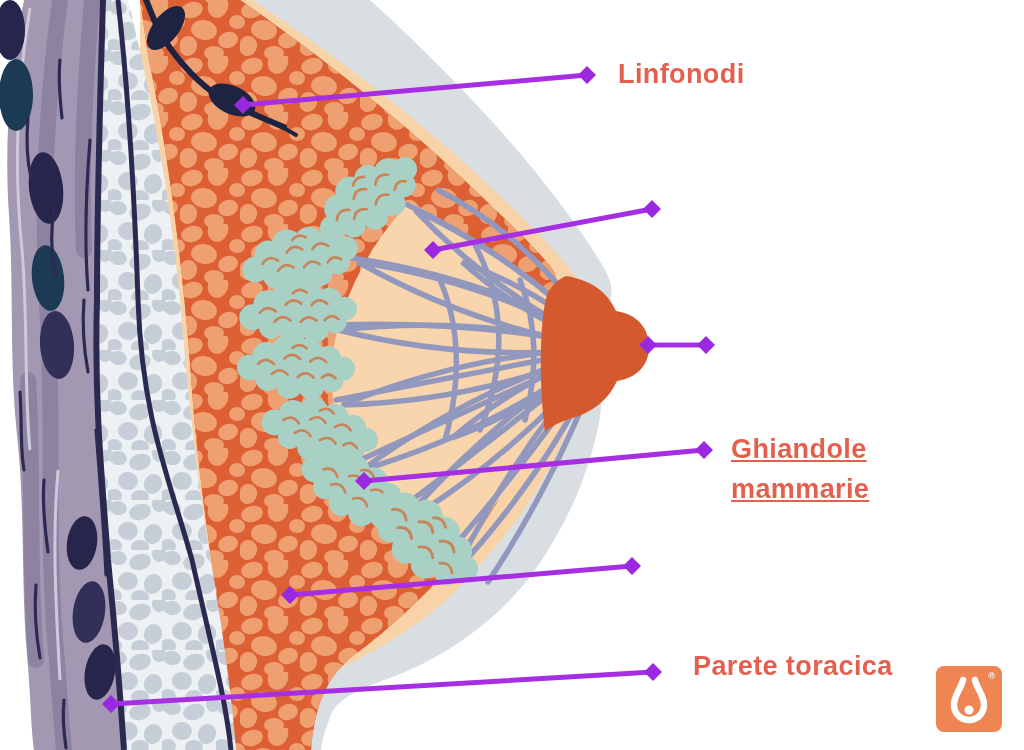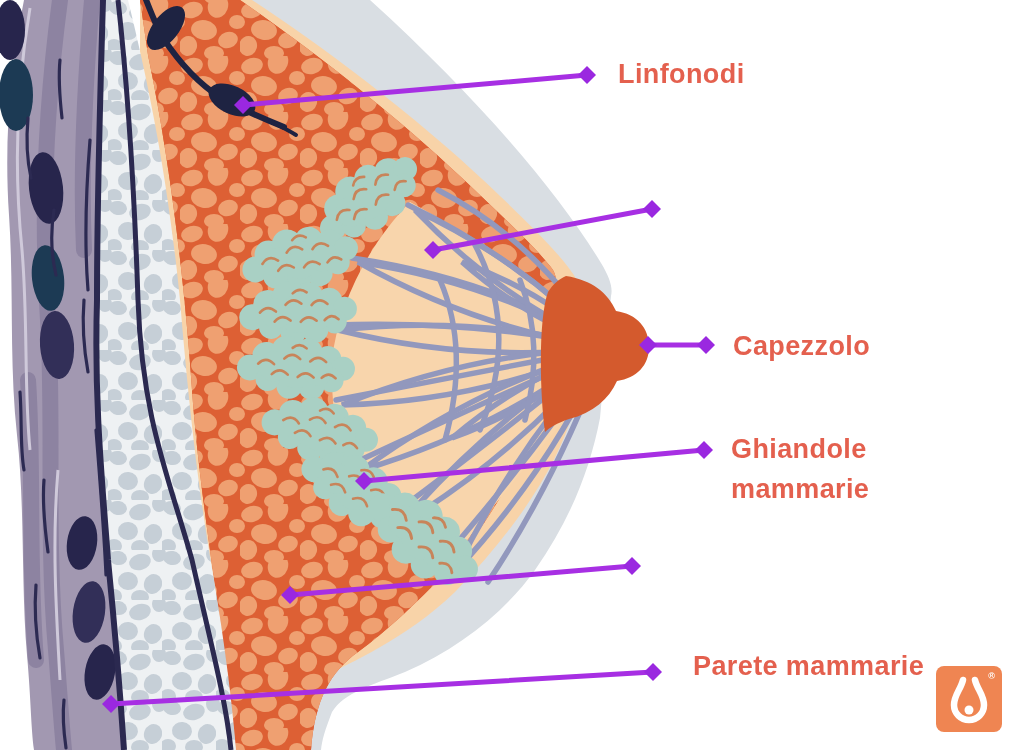--- a/index.html
+++ b/index.html
@@ -1,21 +1,21 @@
 <!DOCTYPE html>
 <html><head>
 <meta charset="utf-8">
 <style>
   html,body{margin:0;padding:0;background:#ffffff;}
   #canvas{position:relative;width:1024px;height:750px;background:#ffffff;overflow:hidden;
           font-family:"Liberation Sans",sans-serif;padding-left:44px;}
   #art{position:absolute;left:0;top:0;}
   .lbl{position:absolute;font-weight:700;font-size:27px;line-height:40px;letter-spacing:.4px;
        color:#e4604e;white-space:nowrap;}
-  .lbl.wrap{white-space:normal;width:205px;}
+  .lbl.wrap{white-space:normal;width:205px;text-decoration:underline;}
   .logo{position:absolute;left:936px;top:666px;width:66px;height:66px;background:#ef8552;
         border-radius:8px;}
   .logo .reg{position:absolute;right:7px;top:5px;color:#ffffff;font-size:9px;font-weight:700;}
 </style>
 </head>
 <body>
 
 <div id="canvas">
 
 <svg id="art" width="1024" height="750" viewBox="0 0 1024 750">
@@ -211,23 +211,22 @@
     </g>
     <g>
       <line x1="111" y1="704" x2="653" y2="672"></line>
       <path d="M 111,695 L 120,704 L 111,713 L 102,704 Z" stroke="none"></path>
       <path d="M 653,663 L 662,672 L 653,681 L 644,672 Z" stroke="none"></path>
     </g>
   </g>
 </svg>
 
 <div class="lbl" style="left:618px;top:54px">Linfonodi</div>
-<div class="lbl" style="left:733px;top:326px">Capezzolo</div>
 <div class="lbl wrap" style="left:731px;top:429px">Ghiandole mammarie</div>
-<div class="lbl" style="left:693px;top:646px">Parete mammarie</div>
+<div class="lbl" style="left:693px;top:646px">Parete toracica</div>
 
 <div class="logo">
   <span class="reg">®</span>
   <svg width="66" height="66" viewBox="-33 -33 66 66">
     <path d="M -6,-19 C -8,-10 -15,-4 -15,6 A 15,15 0 1 0 15,6 C 15,-4 8,-10 6,-19" fill="none" stroke="#ffffff" stroke-width="6.5" stroke-linecap="round"></path>
     <circle cx="0" cy="11" r="4.5" fill="#ffffff"></circle>
   </svg>
 </div>
 
 </div>

